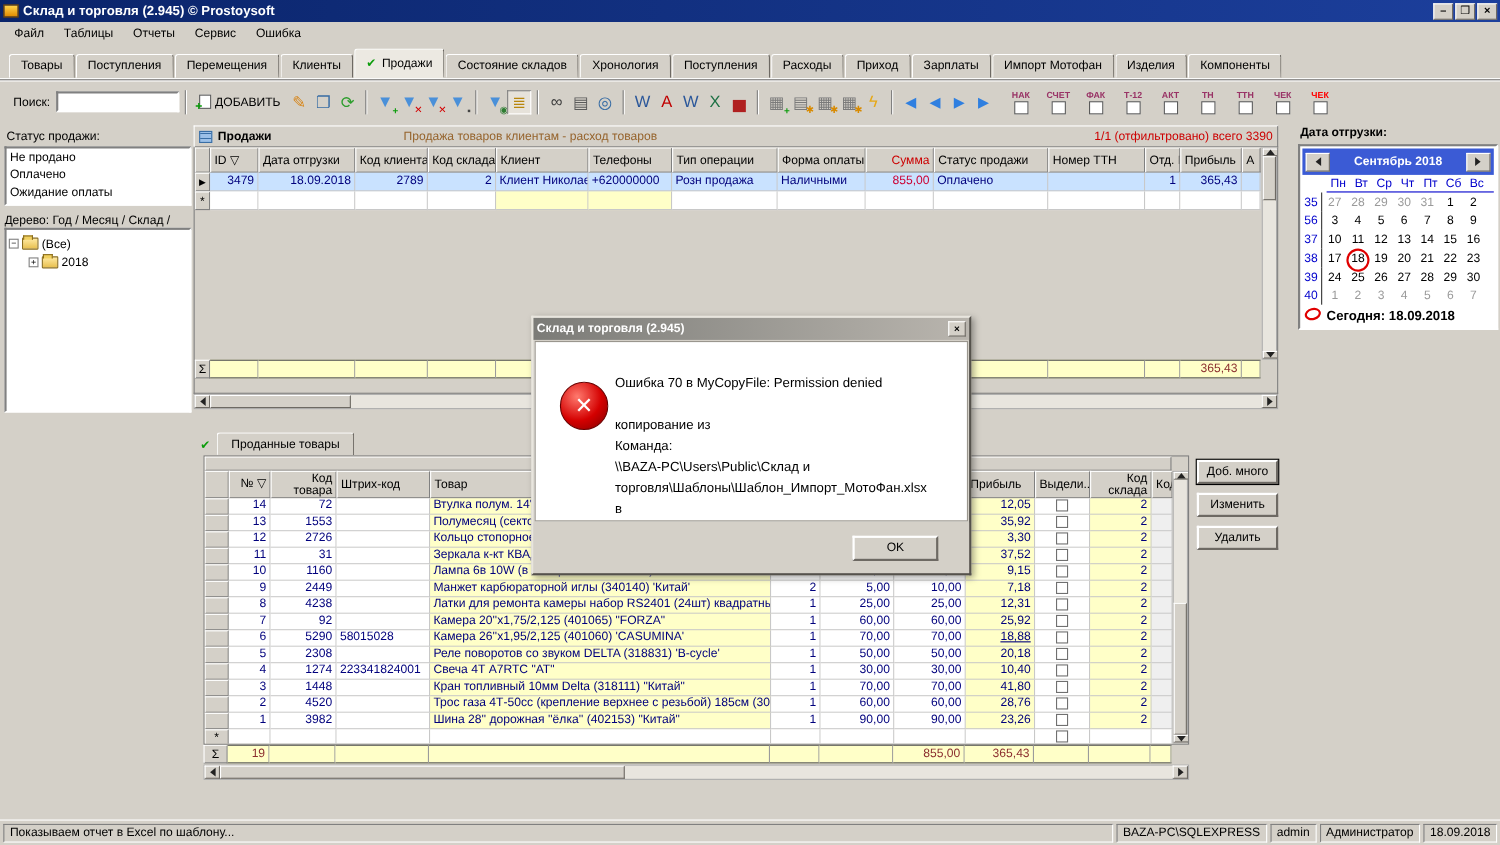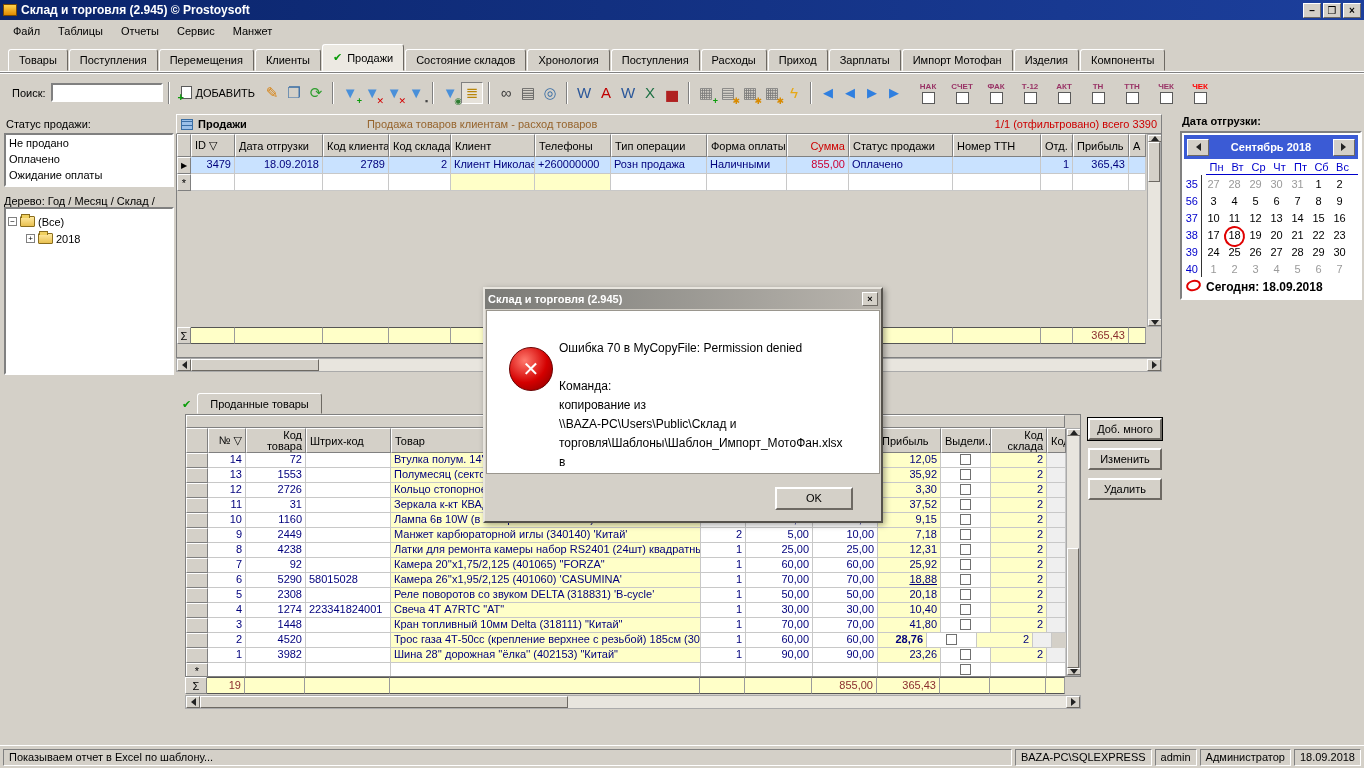--- a/index.html
+++ b/index.html
@@ -141,21 +141,21 @@
     <span class="winbtn raised1">–</span>
     <span class="winbtn raised1">❒</span>
     <span class="winbtn raised1">×</span>
   </div>
 
   <div id="menubar">
       <span class="mitem">Файл</span>
       <span class="mitem">Таблицы</span>
       <span class="mitem">Отчеты</span>
       <span class="mitem">Сервис</span>
-      <span class="mitem">Манжет</span>
+      <span class="mitem">Ошибка</span>
     </div>
 
   <div id="tabstrip">
       <div class="tab">
         <span>Товары</span>
       </div>
       <div class="tab">
         <span>Поступления</span>
       </div>
       <div class="tab">
@@ -387,21 +387,21 @@
           <div class="hc" style="width: 56px; height: 23px;">Прибыль</div>
           <div class="hc" style="width: 17px; height: 23px;">А</div>
         </div>
       <div id="salesRow" class="tr rowsel">
           <div class="selcell" style="width: 14px; height: 17px; font-size: 8px;">▶</div>
           <div class="td r" style="width: 44px; height: 17px;">3479</div>
           <div class="td r" style="width: 88px; height: 17px;">18.09.2018</div>
           <div class="td r" style="width: 66px; height: 17px;">2789</div>
           <div class="td r" style="width: 62px; height: 17px;">2</div>
           <div class="td" style="width: 84px; height: 17px;">Клиент Николае</div>
-          <div class="td" style="width: 76px; height: 17px;">+260000000</div>
+          <div class="td" style="width: 76px; height: 17px;">+620000000</div>
           <div class="td" style="width: 96px; height: 17px;">Розн продажа</div>
           <div class="td" style="width: 80px; height: 17px;">Наличными</div>
           <div class="td r redtxt" style="width: 62px; height: 17px;">855,00</div>
           <div class="td" style="width: 104px; height: 17px;">Оплачено</div>
           <div class="td" style="width: 88px; height: 17px;"></div>
           <div class="td r" style="width: 32px; height: 17px;">1</div>
           <div class="td r" style="width: 56px; height: 17px;">365,43</div>
           <div class="td" style="width: 17px; height: 17px;"></div>
         </div>
       <div id="salesStar" class="tr">
@@ -777,21 +777,21 @@
           </div>
           <div class="tr">
             <div class="selcell" style="width: 22px; height: 15px;"></div>
             <div class="td r" style="width: 38px; height: 15px; padding: 0px 3px;">2</div>
             <div class="td r" style="width: 60px; height: 15px; padding: 0px 3px;">4520</div>
             <div class="td" style="width: 85px; height: 15px; padding: 0px 3px;"></div>
             <div class="td yellow" style="width: 310px; height: 15px; padding: 0px 3px;">Трос газа 4Т-50сс (крепление верхнее с резьбой) 185см (305037) (</div>
             <div class="td r" style="width: 45px; height: 15px; padding: 0px 3px;">1</div>
             <div class="td r" style="width: 67px; height: 15px; padding: 0px 3px;">60,00</div>
             <div class="td r" style="width: 65px; height: 15px; padding: 0px 3px;">60,00</div>
-            <div class="td r yellow" style="width: 49px; height: 15px; padding: 0px 3px; font-weight: bold;">28,76</div>
+            <div class="td r yellow" style="width: 63px; height: 15px; padding: 0px 3px;">28,76</div>
             <div class="td" style="width: 50px; height: 15px; padding: 0px;">
               <div class="cb"></div>
             </div>
             <div class="td r yellow" style="width: 56px; height: 15px; padding: 0px 3px;">2</div>
             <div class="td" style="width: 19px; height: 15px; background: rgb(239, 239, 239);"></div>
           </div>
           <div class="tr">
             <div class="selcell" style="width: 22px; height: 15px;"></div>
             <div class="td r" style="width: 38px; height: 15px; padding: 0px 3px;">1</div>
             <div class="td r" style="width: 60px; height: 15px; padding: 0px 3px;">3982</div>
@@ -878,22 +878,22 @@
   <div id="dialog">
     <div id="dlgtitle">
       <span id="dlgtitletext">Склад и торговля (2.945)</span>
       <span id="dlgclose" class="winbtn raised1">×</span>
     </div>
     <div id="dlgbody">
       <div id="erricon">✕</div>
       <div id="dlglines">
           <div class="dlgline">Ошибка 70 в MyCopyFile: Permission denied</div>
           <div class="dlgline">&nbsp;</div>
+          <div class="dlgline">копирование из</div>
           <div class="dlgline">Команда:</div>
-          <div class="dlgline">копирование из</div>
           <div class="dlgline">\\BAZA-PC\Users\Public\Склад и</div>
           <div class="dlgline">торговля\Шаблоны\Шаблон_Импорт_МотоФан.xlsx</div>
           <div class="dlgline">в</div>
           <div class="dlgline">\\BAZA-PC\Users\Public\Склад и</div>
         </div>
     </div>
     <div id="dlgfooter">
       <div id="okbtn" class="btn">OK</div>
     </div>
   </div>

